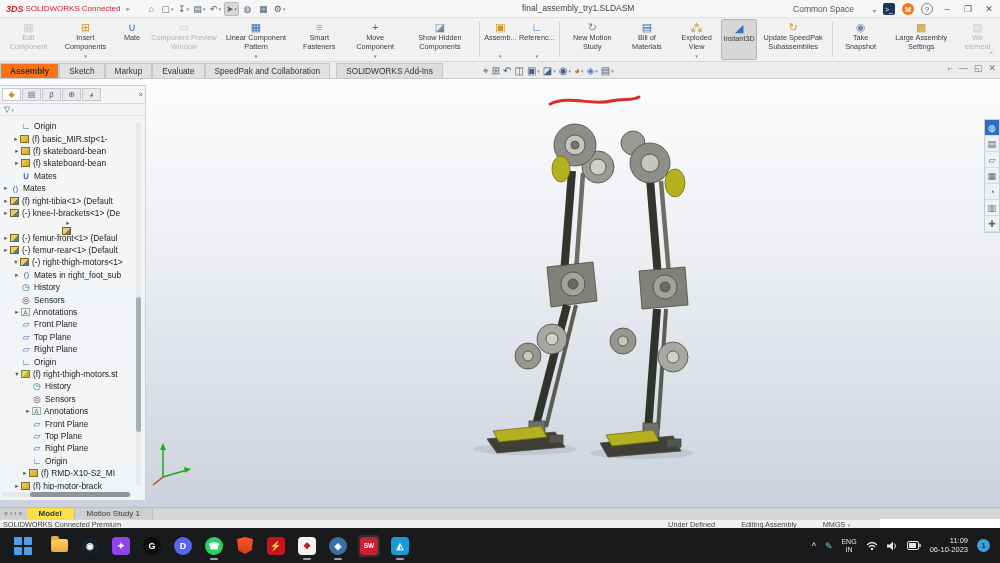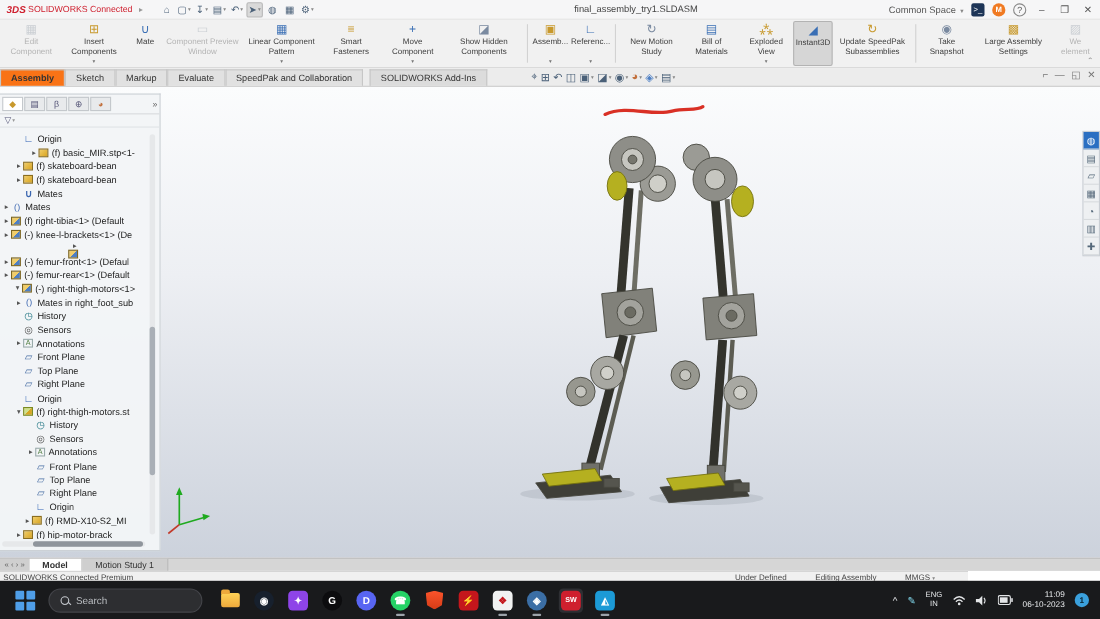--- a/index.html
+++ b/index.html
@@ -8,21 +8,21 @@
   .titlebar{position:absolute;left:0;top:0;width:1000px;height:18px;background:#f6f6f7;border-bottom:1px solid #e2e2e2;display:flex;align-items:center;font-size:8px}
   .logo{display:flex;align-items:center;gap:2px;padding:0 6px;white-space:nowrap}
   .logo .l3ds{font-weight:bold;font-style:italic;font-size:9px}
   .logo .lapp{font-weight:normal}
   .qat{display:flex;align-items:center;gap:1px;margin-left:14px}
   .q{min-width:15px;height:14px;display:inline-flex;align-items:center;justify-content:center;font-size:9px;color:#4a6078;border-radius:2px;cursor:default}
   .q.active{background:#d9d9d9;border:1px solid #b8b8b8}
   .q .car{font-size:5px;color:#888;margin-left:1px}
   .doc-title{position:absolute;left:522px;top:3px;font-size:8.5px;color:#444}
   .tb-right{position:absolute;right:4px;top:0;height:18px;display:flex;align-items:center;gap:7px;font-size:8.5px;color:#555}
-  .ws{display:flex;align-items:flex-end;gap:4px}
+  .ws{display:flex;align-items:flex-end;gap:19px}
   .sq-console{width:12px;height:12px;background:#1d3557;border-radius:2px;color:#fff;font-size:7px;display:flex;align-items:center;justify-content:center}
   .avatar{width:12px;height:12px;background:#f07a22;border-radius:50%;color:#fff;font-size:7px;font-weight:bold;display:flex;align-items:center;justify-content:center}
   .help{width:12px;height:12px;border:1px solid #888;border-radius:50%;font-size:8px;color:#555;display:flex;align-items:center;justify-content:center}
   .winbtn{font-size:9px;color:#555;width:14px;text-align:center}
   
   .ribbon{position:absolute;left:0;top:18px;width:1000px;height:44px;background:#f1f1f1;border-bottom:1px solid #d7d7d7;display:flex;align-items:stretch;padding:1px 2px}
   .rbtn{display:flex;flex-direction:column;align-items:center;padding:2px 3px 0;font-size:7.3px;line-height:1.2;color:#3c3c3c;text-align:center;max-width:72px;min-width:32px;cursor:default}
   .rbtn .ric{font-size:11px;height:13px;line-height:13px}
   .rbtn .rcar{font-size:5px;color:#777;margin-top:auto;padding-bottom:1px}
   .rbtn.disabled{color:#b3b3b3}
@@ -69,21 +69,21 @@
   .hscroll{position:absolute;left:2px;bottom:3px;width:130px;height:5px;background:#e6e8ea;border-radius:3px}
   .hthumb{position:absolute;left:28px;top:0;width:100px;height:5px;background:#8f959c;border-radius:3px}
   
   .taskpane{position:absolute;right:0;top:40px;width:16px;display:flex;flex-direction:column;border:1px solid #c9ced4;background:#eef0f2}
   .tp{height:16px;display:flex;align-items:center;justify-content:center;font-size:9px;color:#55687a;border-bottom:1px solid #d8dbde}
   .tp.sel{background:#2b6fc2;color:#fff}
   
   .doctabs{position:absolute;left:0;top:507px;width:1000px;height:12px;background:#d6d6d6;border-top:1px solid #bdbdbd;display:flex;align-items:stretch;font-size:8px;color:#333}
   .dnav{display:flex;align-items:center;gap:2px;padding:0 4px;color:#666;font-size:7px;background:#cfcfcf}
   .dtab{padding:0 12px;display:flex;align-items:center;background:#cfcfcf;border-right:1px solid #bbb;cursor:default}
-  .dtab.active{background:#ffffff;font-weight:bold}
+  .dtab.active{background:#fde047;font-weight:bold}
   
   .statusbar{position:absolute;left:0;top:519px;width:880px;height:9px;background:#f0f0f0;border-top:1px solid #d5d5d5;font-size:7.3px;color:#444;display:flex;align-items:center}
   .st-left{padding-left:3px}
   .st-right{margin-left:auto;display:flex;gap:26px;padding-right:30px}
   
   .taskbar{position:absolute;left:0;top:528px;width:1000px;height:35px;background:#191a1c;display:flex;align-items:center;color:#ddd}
   .start{width:22px;height:22px;margin-left:12px;display:grid;grid-template-columns:8px 8px;grid-gap:2px;place-content:center;cursor:pointer}
   .start i{width:8px;height:8px;background:#4f9ee8;border-radius:1px}
   .search{width:140px;height:22px;margin-left:10px;background:#2d2e31;border:1px solid #44454a;border-radius:11px;display:flex;align-items:center;gap:6px;padding:0 10px;font-size:9px;color:#b9bcc0}
   .mag{width:8px;height:8px;border:1.4px solid #c3c7cc;border-radius:50%;position:relative;flex:none}
@@ -327,21 +327,21 @@
     <div class="ft-filter">
       <span>▽</span>
       <span style="font-size:5px;color:#999;margin-left:1px">▾</span>
     </div>
     <div class="tree" id="tree">
         <div class="trow" style="padding-left: 13px;">
           <span class="texp"></span>
           <span class="ti ti-origin">∟</span>
           <span class="tlabel">Origin</span>
         </div>
-        <div class="trow" style="padding-left: 27px;">
+        <div class="trow" style="padding-left: 12px;">
           <span class="texp">▸</span>
           <span class="ti ti-part"></span>
           <span class="tlabel">(f) basic_MIR.stp&lt;1-</span>
         </div>
         <div class="trow" style="padding-left: 13px;">
           <span class="texp">▸</span>
           <span class="ti ti-part"></span>
           <span class="tlabel">(f) skateboard-bean</span>
         </div>
         <div class="trow" style="padding-left: 13px;">
@@ -524,24 +524,20 @@
   </span>
 </div>
 
 <div class="taskbar">
   <div class="start">
       <i></i>
       <i></i>
       <i></i>
       <i></i>
     </div>
-  <div class="search">
-    <span class="mag"></span>
-    <span>Search</span>
-  </div>
   <div class="tb-apps" id="tb-apps">
       <div class="tba">
         <span class="folder"></span>
       </div>
       <div class="tba">
         <span class="ic circle" style="background: rgb(23, 32, 45);">◉</span>
       </div>
       <div class="tba">
         <span class="ic" style="background: rgb(142, 68, 232);">✦</span>
       </div>

